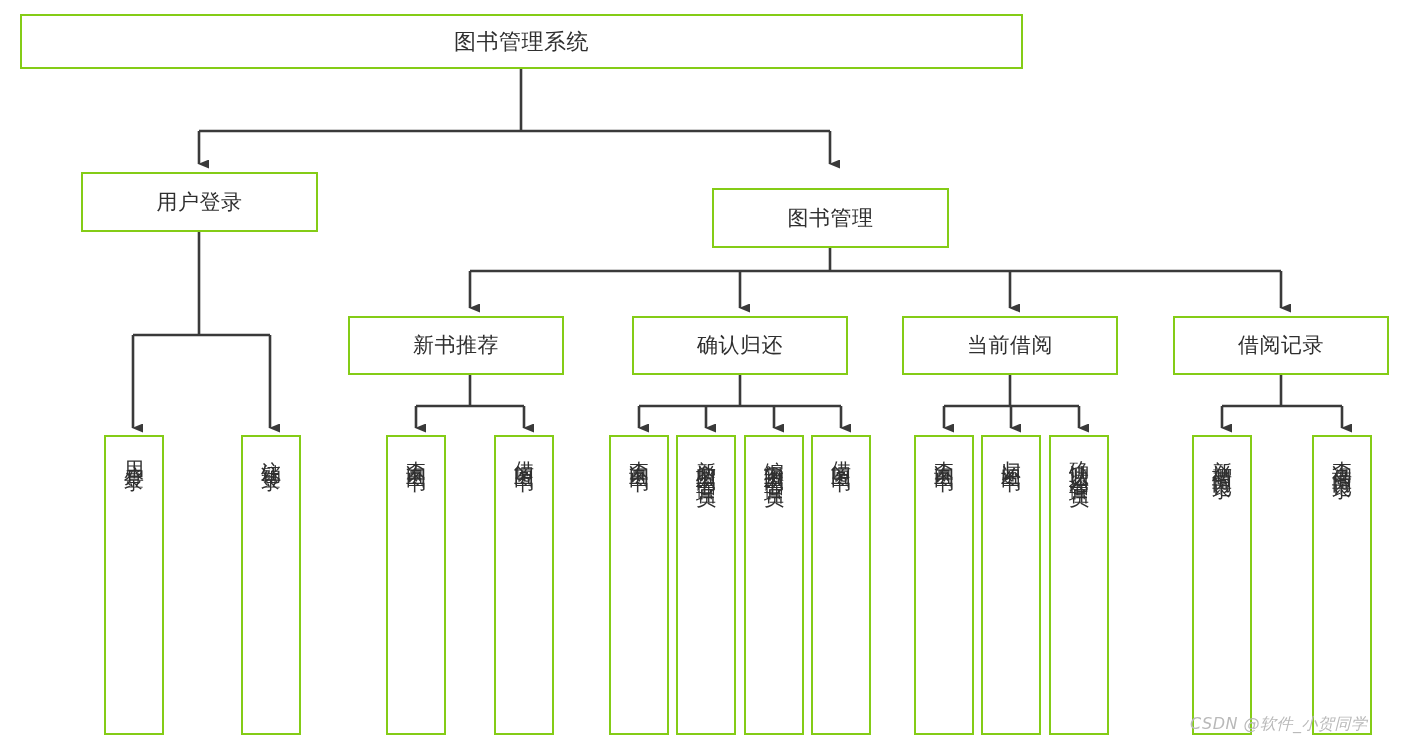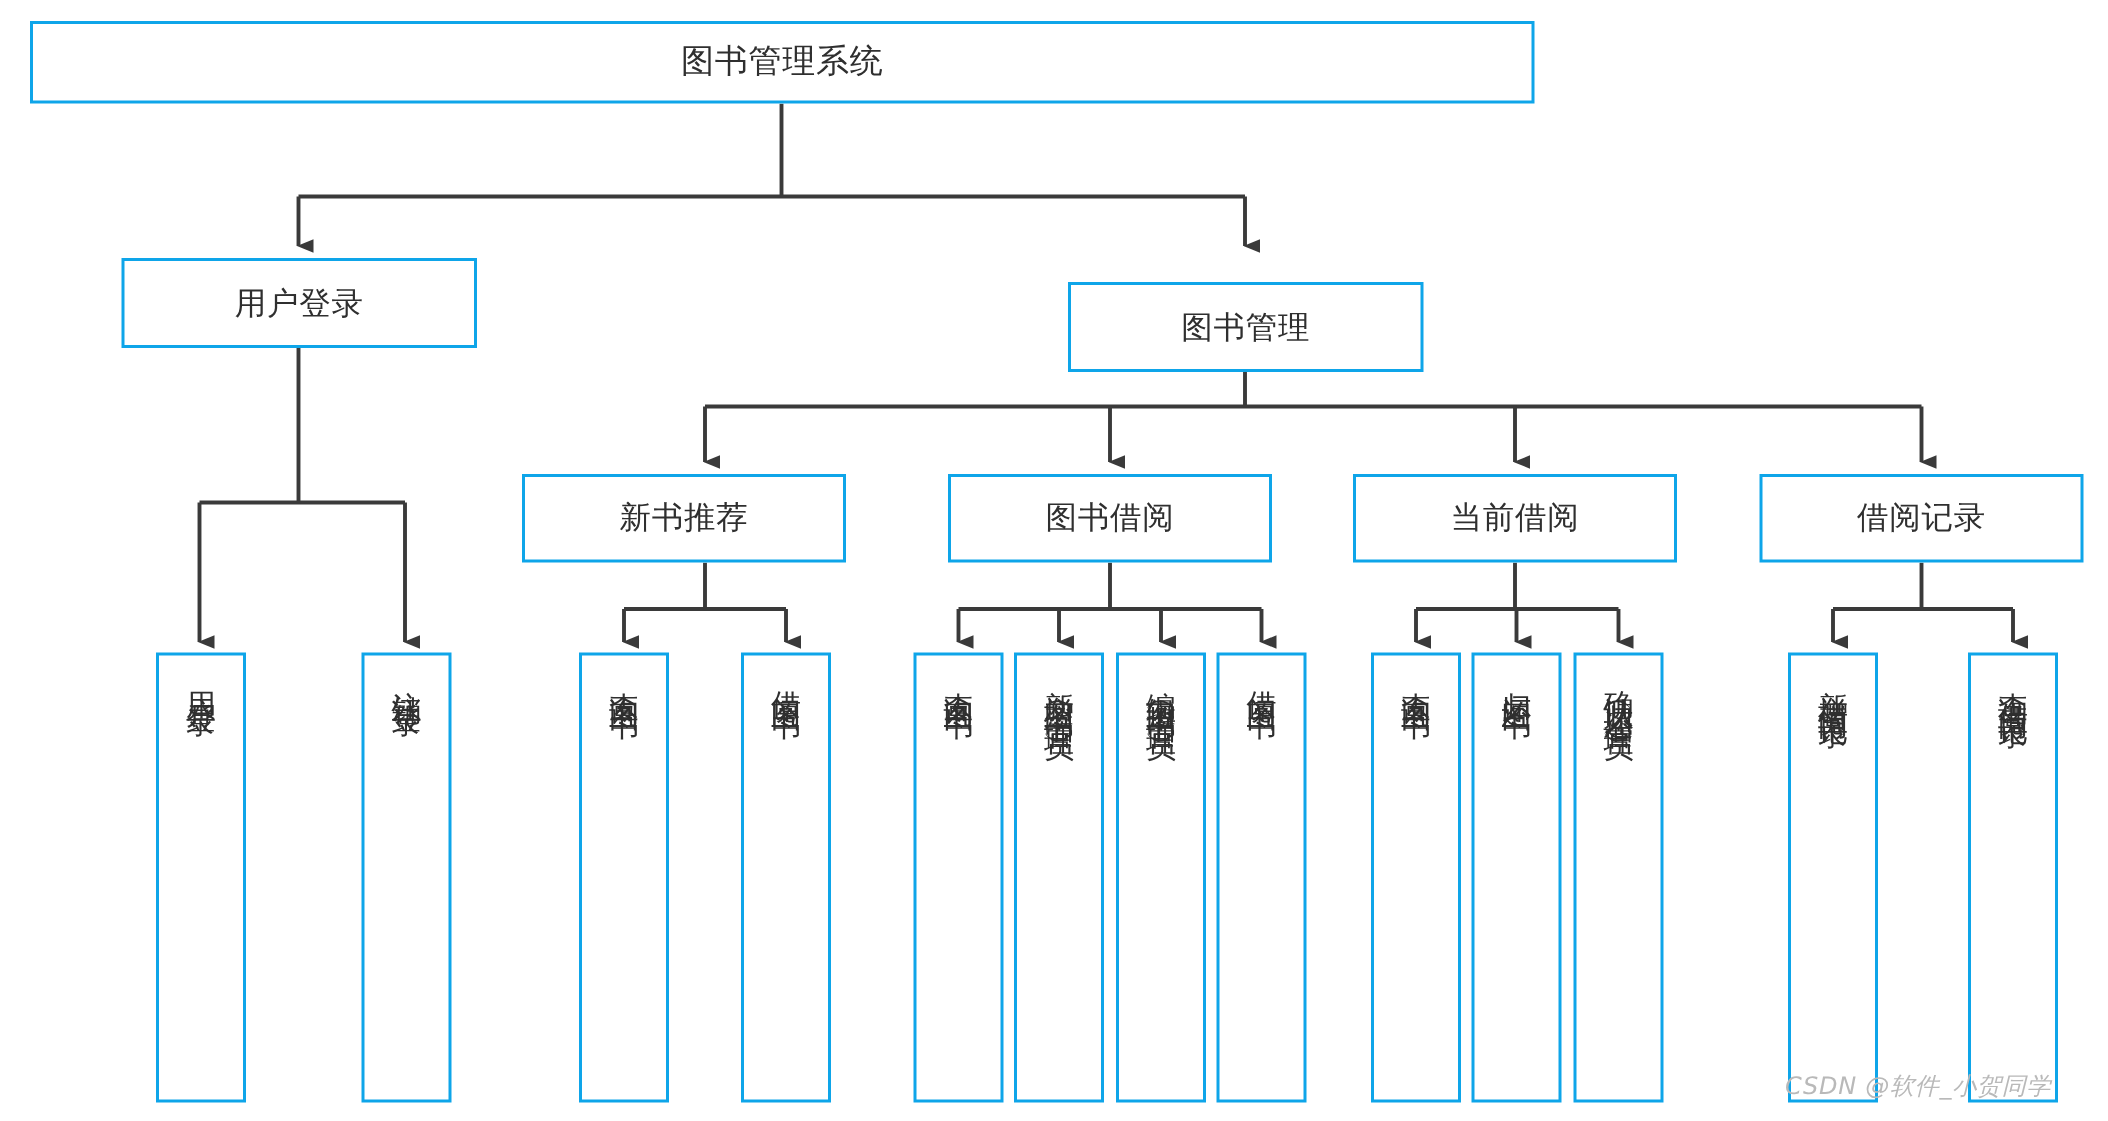--- a/index.html
+++ b/index.html
@@ -24,21 +24,21 @@
     left: 0;
     top: 0;
     width: 1405px;
     height: 747px;
     pointer-events: none;
   }
   .node {
     position: absolute;
     box-sizing: border-box;
     background: #ffffff;
-    border: 2px solid #0ea5e9;
+    border: 2px solid #84cc16;
     display: flex;
     align-items: center;
     justify-content: center;
     overflow: hidden;
   }
   .node .label {
     display: block;
     text-align: center;
     line-height: 1.18;
     letter-spacing: 0.5px;
@@ -141,21 +141,21 @@
 
   <div class="node horiz" style="left:712px; top:172px; width:237px; height:60px;margin-top:16px;">
     <span class="label">图书管理</span>
   </div>
 
   <div class="node horiz" style="left:348px; top:316px; width:216px; height:59px;">
     <span class="label">新书推荐</span>
   </div>
 
   <div class="node horiz" style="left:632px; top:316px; width:216px; height:59px;">
-    <span class="label">图书借阅</span>
+    <span class="label">确认归还</span>
   </div>
 
   <div class="node horiz" style="left:1173px; top:316px; width:216px; height:59px;">
     <span class="label">借阅记录</span>
   </div>
 
   <div class="node horiz" style="left:902px; top:316px; width:216px; height:59px;">
     <span class="label">当前借阅</span>
   </div>
 

